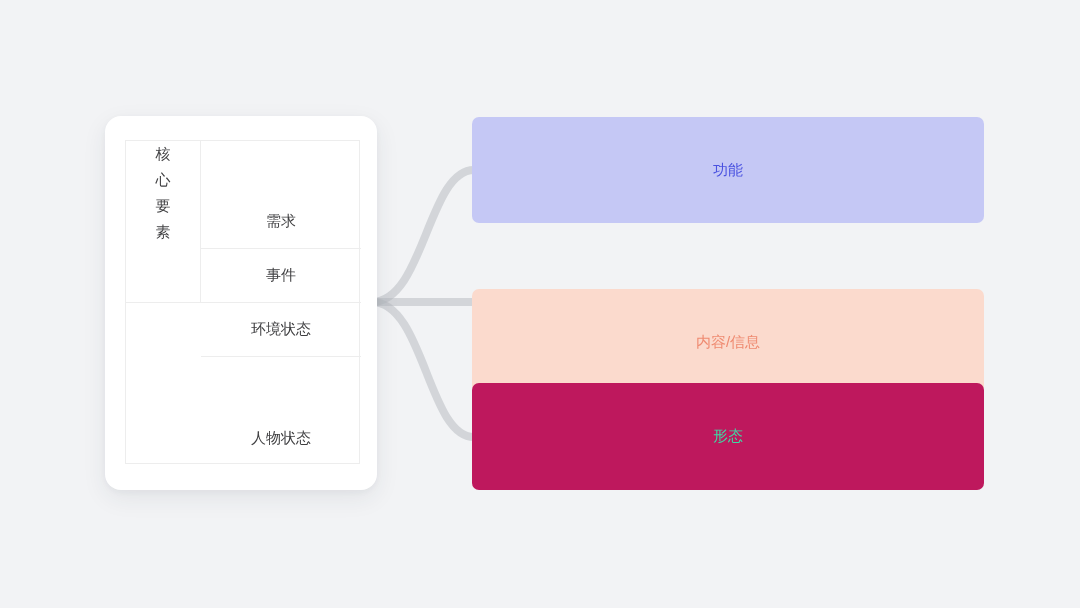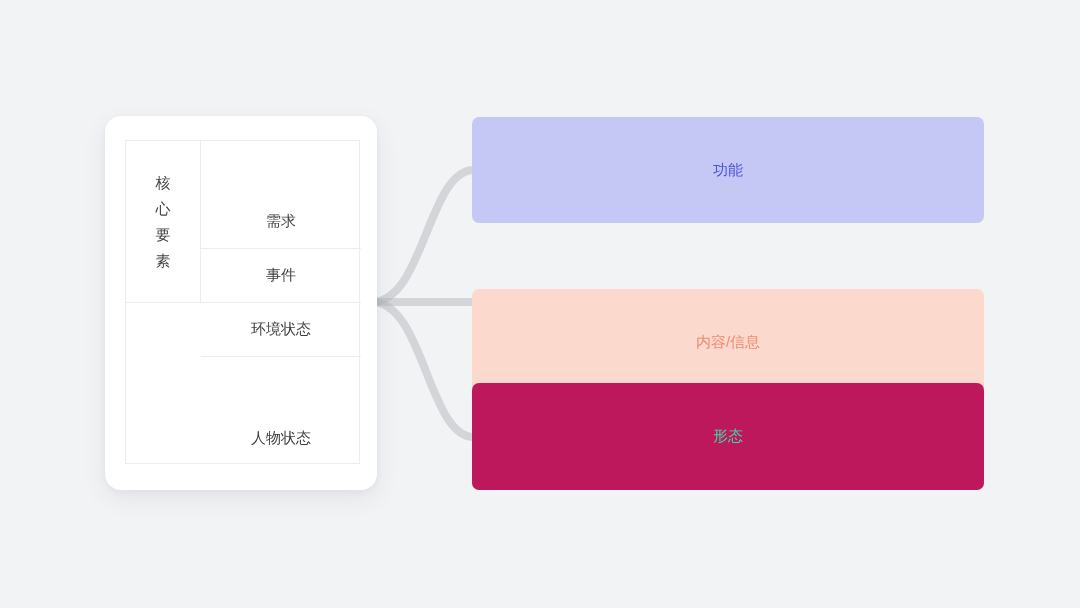--- a/index.html
+++ b/index.html
@@ -52,21 +52,21 @@
     grid-template-rows: repeat(6, 54px);
     border: 1px solid #ededed;
     box-sizing: border-box;
     color: #3f3f41;
     font-size: 15px;
     font-weight: 500;
   }
   .group-cell {
     border-right: 1px solid #ededed;
     display: flex;
-    align-items: center;
+    align-items: flex-start;
     justify-content: center;
     box-sizing: border-box;
   }
   .group-cell.first {
     grid-column: 1;
     grid-row: 1 / 4;
     border-bottom: 1px solid #ededed;
   }
   .group-cell.second {
     grid-column: 1;

